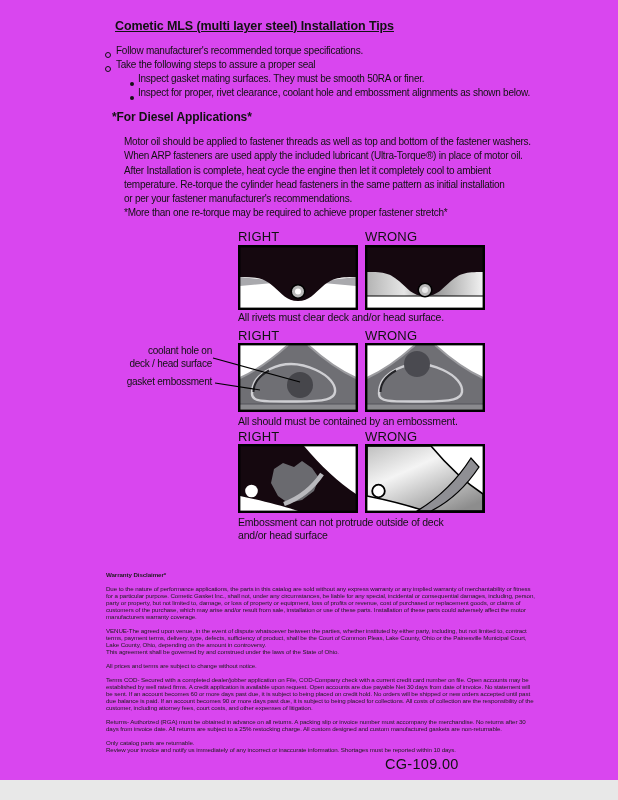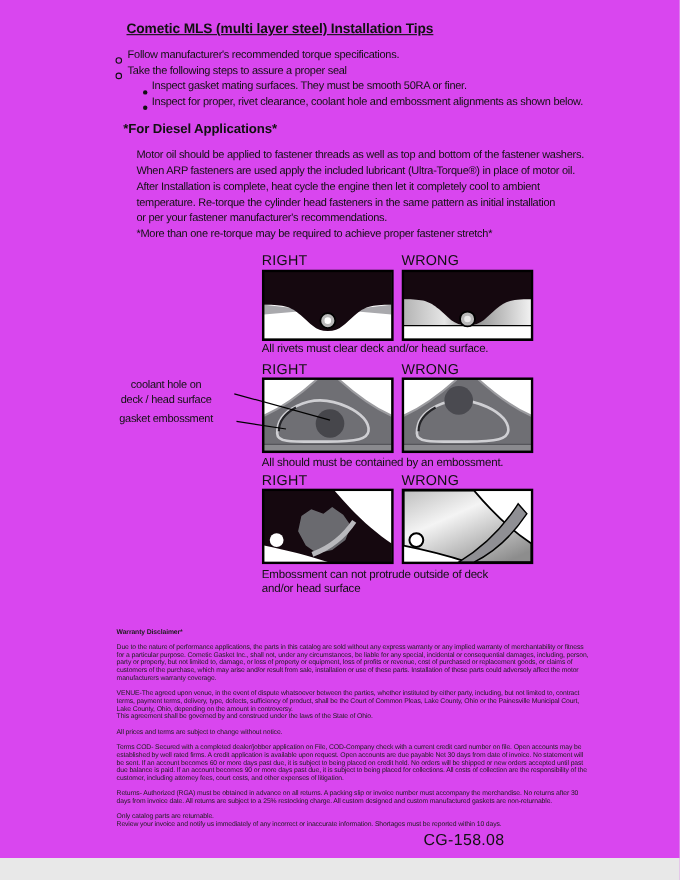--- a/index.html
+++ b/index.html
@@ -18,21 +18,21 @@
   .dot{flex:none;width:4px;height:4px;background:#111;border-radius:50%;margin:5px 4px 0 0;}
   .sub{margin-left:25px;}
   .diesel-heading{position:absolute;left:112px;top:110px;font-size:12px;font-weight:bold;letter-spacing:-0.1px;}
   .body-p{position:absolute;left:112px;font-size:10px;letter-spacing:-0.25px;line-height:14px;white-space:pre-line;margin-left:12px;}
   .p1{top:135px;}
   .p2{top:164px;}
   .p3{top:206px;}
   .fig-label{position:absolute;width:120px;font-size:13px;letter-spacing:0.2px;}
   .panel{position:absolute;width:120px;}
   .cap{position:absolute;font-size:10.5px;letter-spacing:-0.2px;line-height:12.5px;white-space:pre-line;}
-  .side-label{position:absolute;width:122px;text-align:center;font-size:10px;letter-spacing:-0.25px;line-height:12.5px;white-space:pre-line;}
+  .side-label{position:absolute;width:122px;text-align:right;font-size:10px;letter-spacing:-0.25px;line-height:12.5px;white-space:pre-line;}
   .leader{position:absolute;left:210px;top:350px;z-index:6;}
   .fineprint{position:absolute;left:106px;top:571px;width:430px;font-size:6.2px;letter-spacing:-0.1px;line-height:7px;color:#1c1c1c;}
   .fineprint .fp-h{font-weight:bold;margin:0 0 7px 0;}
   .fineprint p{margin:0 0 7px 0;white-space:pre-line;}
   .page-number{position:absolute;left:385px;top:756px;font-size:14.5px;letter-spacing:0.3px;}
   svg{display:block;}
 </style>
 </head>
 <body>
 
@@ -190,15 +190,15 @@
     <p>Due to the nature of performance applications, the parts in this catalog are sold without any express warranty or any implied warranty of merchantability or fitness for a particular purpose.  Cometic Gasket Inc., shall not, under any circumstances, be liable for any special, incidental or consequential damages, including, person, party or property, but not limited to, damage, or loss of property or equipment, loss of profits or revenue, cost of purchased or replacement goods, or claims of customers of the purchase, which may arise and/or result from sale, installation or use of these parts.  Installation of these parts could adversely affect the motor manufacturers warranty coverage.</p>
     <p>VENUE-The agreed upon venue, in the event of dispute whatsoever between the parties, whether instituted by either party, including, but not limited to, contract terms, payment terms, delivery, type, defects, sufficiency of product, shall be the Court of Common Pleas, Lake County, Ohio or the Painesville Municipal Court, Lake County, Ohio, depending on the amount in controversy.
 This agreement shall be governed by and construed under the laws of the State of Ohio.</p>
     <p>All prices and terms are subject to change without notice.</p>
     <p>Terms COD- Secured with a completed dealer/jobber application on File, COD-Company check with a current credit card number on file.  Open accounts may be established by well rated firms.  A credit application is available upon request.  Open accounts are due payable Net 30 days from date of invoice.  No statement will be sent.  If an account becomes 60 or more days past due, it is subject to being placed on credit hold.  No orders will be shipped or new orders accepted until past due balance is paid.  If an account becomes 90 or more days past due, it is subject to being placed for collections.  All costs of collection are the responsibility of the customer, including attorney fees, court costs, and other expenses of litigation.</p>
     <p>Returns- Authorized (RGA) must be obtained in advance on all returns.  A packing slip or invoice number must accompany the merchandise.  No returns after 30 days from invoice date.  All returns are subject to a 25% restocking charge.  All custom designed and custom manufactured gaskets are non-returnable.</p>
     <p>Only catalog parts are returnable.
 Review your invoice and notify us immediately of any incorrect or inaccurate information.  Shortages must be reported within 10 days.</p>
   </div>
 
-  <div class="page-number">CG-158.08</div>
+  <div class="page-number">CG-109.00</div>
 
 </div>
 
 </body></html>

